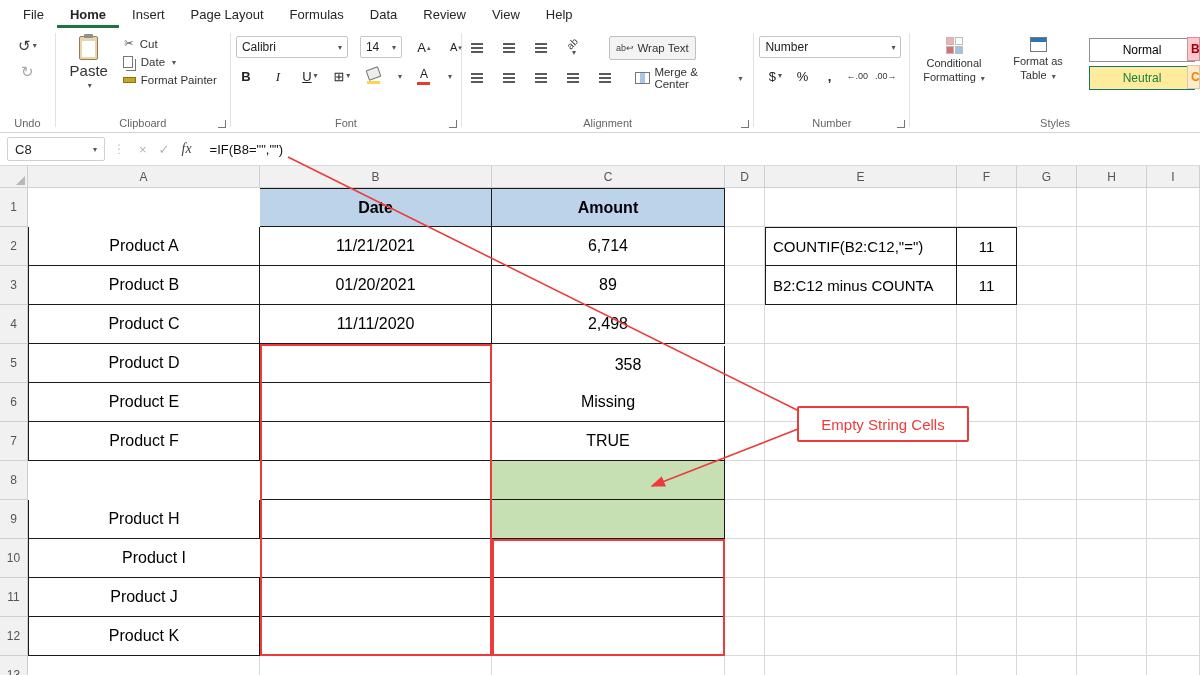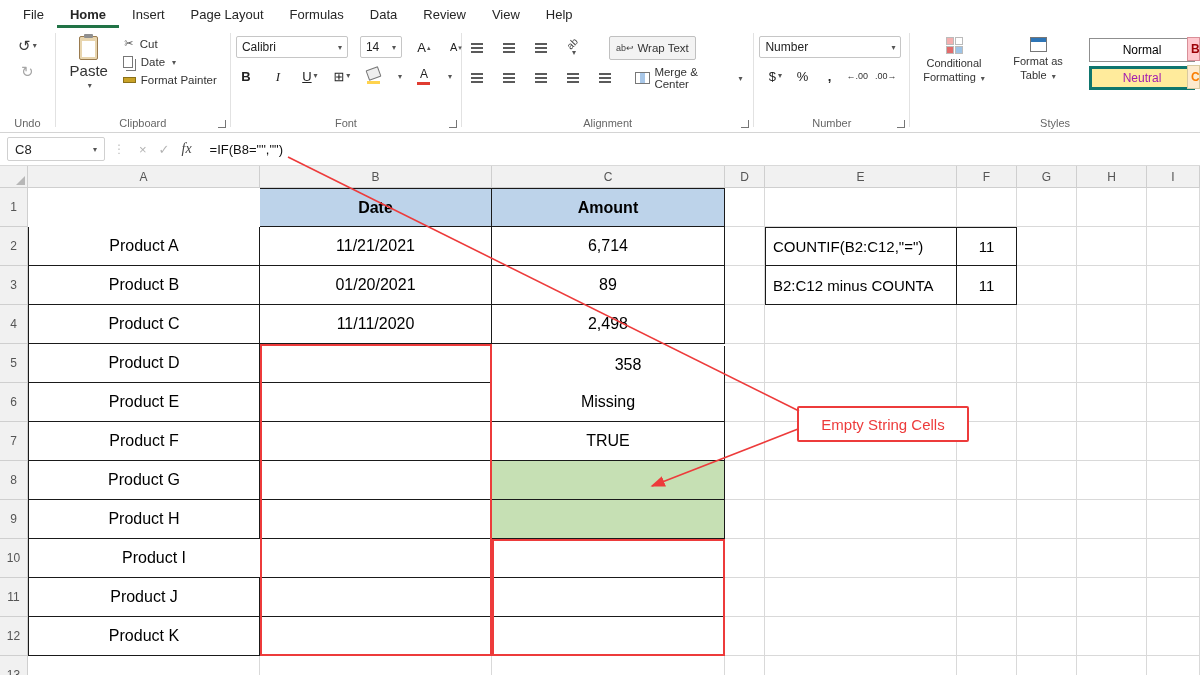--- a/index.html
+++ b/index.html
@@ -77,21 +77,21 @@
   .cf-ic i:nth-child(1){background:#f4afaf;}
   .cf-ic i:nth-child(2){background:#fff;}
   .cf-ic i:nth-child(3){background:#e26b6b;}
   .cf-ic i:nth-child(4){background:#9dc3e6;}
   .fat-ic{width:17px;height:15px;border:1px solid #777;box-sizing:border-box;
           background:linear-gradient(#2e75b6 0 4px,#fff 4px);}
   .gallery{display:flex;flex-direction:column;gap:4px;margin-left:6px;padding-top:4px;}
   .style-item{width:106px;height:24px;display:flex;align-items:center;justify-content:center;
               font-size:12px;box-sizing:border-box;}
   .style-normal{background:#fff;border:1.5px solid #8f8f8f;color:#000;}
-  .style-neutral{background:#ffeb9c;border:3px solid #0f766e;color:#a21caf;text-align:center;}
+  .style-neutral{background:#ffeb9c;border:1px solid #0f766e;color:#15803d;text-align:center;}
   #style-slivers{position:absolute;right:0;top:9px;display:flex;flex-direction:column;gap:4px;}
   #style-slivers .style-item{width:13px;justify-content:flex-start;padding-left:3px;font-weight:bold;overflow:hidden;}
   .style-bad{background:#ffc7ce;border:1px solid #d98f98;color:#9c0006;}
   .style-calculation{background:#fdebce;border:1px solid #d8c9a0;color:#fa7d00;}
 
   
   #fbar{position:absolute;top:133px;left:0;right:0;height:33px;background:#fff;
         border-bottom:1px solid #d9d9d9;display:flex;align-items:center;box-sizing:border-box;}
   .namebox{width:98px;height:24px;margin-left:7px;border:1px solid #d0d0d0;border-radius:2px;
            display:flex;align-items:center;justify-content:space-between;padding:0 7px;
@@ -436,21 +436,20 @@
       <div class="cell" style="left: 1147px; top: 217px; width: 53px; height: 39px; border-right: 1px solid rgb(217, 217, 217); border-bottom: 1px solid rgb(217, 217, 217);"></div>
       <div class="cell" style="left: 28px; top: 256px; width: 232px; height: 39px; border-right: 1px solid rgb(26, 26, 26); border-bottom: 1px solid rgb(26, 26, 26); border-left: 1px solid rgb(26, 26, 26);">Product F</div>
       <div class="cell" style="left: 260px; top: 256px; width: 232px; height: 39px; border-right: 1px solid rgb(26, 26, 26); border-bottom: 1px solid rgb(26, 26, 26);"></div>
       <div class="cell" style="left: 492px; top: 256px; width: 233px; height: 39px; border-right: 1px solid rgb(26, 26, 26); border-bottom: 1px solid rgb(26, 26, 26);">TRUE</div>
       <div class="cell" style="left: 725px; top: 256px; width: 40px; height: 39px; border-right: 1px solid rgb(217, 217, 217); border-bottom: 1px solid rgb(217, 217, 217);"></div>
       <div class="cell" style="left: 765px; top: 256px; width: 192px; height: 39px; border-right: 1px solid rgb(217, 217, 217); border-bottom: 1px solid rgb(217, 217, 217); justify-content: flex-start; padding-left: 7px; font-size: 15px;"></div>
       <div class="cell" style="left: 957px; top: 256px; width: 60px; height: 39px; border-right: 1px solid rgb(217, 217, 217); border-bottom: 1px solid rgb(217, 217, 217); font-size: 15px;"></div>
       <div class="cell" style="left: 1017px; top: 256px; width: 60px; height: 39px; border-right: 1px solid rgb(217, 217, 217); border-bottom: 1px solid rgb(217, 217, 217);"></div>
       <div class="cell" style="left: 1077px; top: 256px; width: 70px; height: 39px; border-right: 1px solid rgb(217, 217, 217); border-bottom: 1px solid rgb(217, 217, 217);"></div>
       <div class="cell" style="left: 1147px; top: 256px; width: 53px; height: 39px; border-right: 1px solid rgb(217, 217, 217); border-bottom: 1px solid rgb(217, 217, 217);"></div>
-      <div class="cell" style="left: 28px; top: 295px; width: 232px; height: 39px; border-right: 1px solid rgb(26, 26, 26); border-bottom: 1px solid rgb(26, 26, 26); border-left: 1px solid rgb(26, 26, 26);">Product G</div>
       <div class="cell" style="left: 260px; top: 295px; width: 232px; height: 39px; border-right: 1px solid rgb(26, 26, 26); border-bottom: 1px solid rgb(26, 26, 26);"></div>
       <div class="cell" style="left: 492px; top: 295px; width: 233px; height: 39px; border-right: 1px solid rgb(26, 26, 26); border-bottom: 1px solid rgb(26, 26, 26); background: var(--green);"></div>
       <div class="cell" style="left: 725px; top: 295px; width: 40px; height: 39px; border-right: 1px solid rgb(217, 217, 217); border-bottom: 1px solid rgb(217, 217, 217);"></div>
       <div class="cell" style="left: 765px; top: 295px; width: 192px; height: 39px; border-right: 1px solid rgb(217, 217, 217); border-bottom: 1px solid rgb(217, 217, 217); justify-content: flex-start; padding-left: 7px; font-size: 15px;"></div>
       <div class="cell" style="left: 957px; top: 295px; width: 60px; height: 39px; border-right: 1px solid rgb(217, 217, 217); border-bottom: 1px solid rgb(217, 217, 217); font-size: 15px;"></div>
       <div class="cell" style="left: 1017px; top: 295px; width: 60px; height: 39px; border-right: 1px solid rgb(217, 217, 217); border-bottom: 1px solid rgb(217, 217, 217);"></div>
       <div class="cell" style="left: 1077px; top: 295px; width: 70px; height: 39px; border-right: 1px solid rgb(217, 217, 217); border-bottom: 1px solid rgb(217, 217, 217);"></div>
       <div class="cell" style="left: 1147px; top: 295px; width: 53px; height: 39px; border-right: 1px solid rgb(217, 217, 217); border-bottom: 1px solid rgb(217, 217, 217);"></div>
       <div class="cell" style="left: 28px; top: 334px; width: 232px; height: 39px; border-right: 1px solid rgb(26, 26, 26); border-bottom: 1px solid rgb(26, 26, 26); border-left: 1px solid rgb(26, 26, 26);">Product H</div>
       <div class="cell" style="left: 260px; top: 334px; width: 232px; height: 39px; border-right: 1px solid rgb(26, 26, 26); border-bottom: 1px solid rgb(26, 26, 26);"></div>

